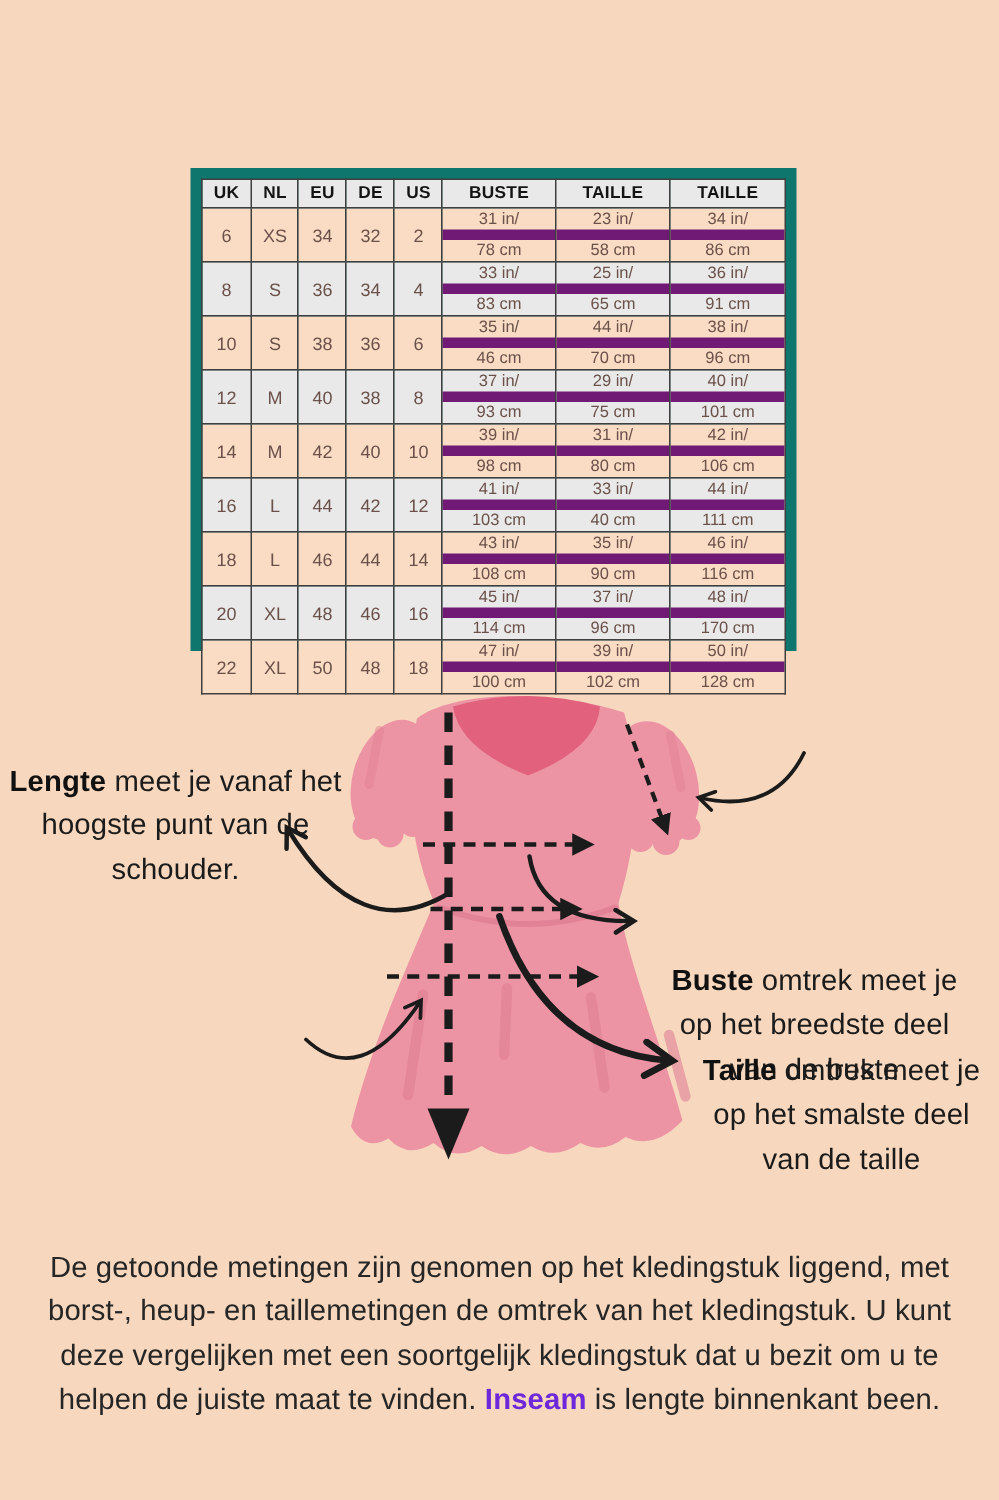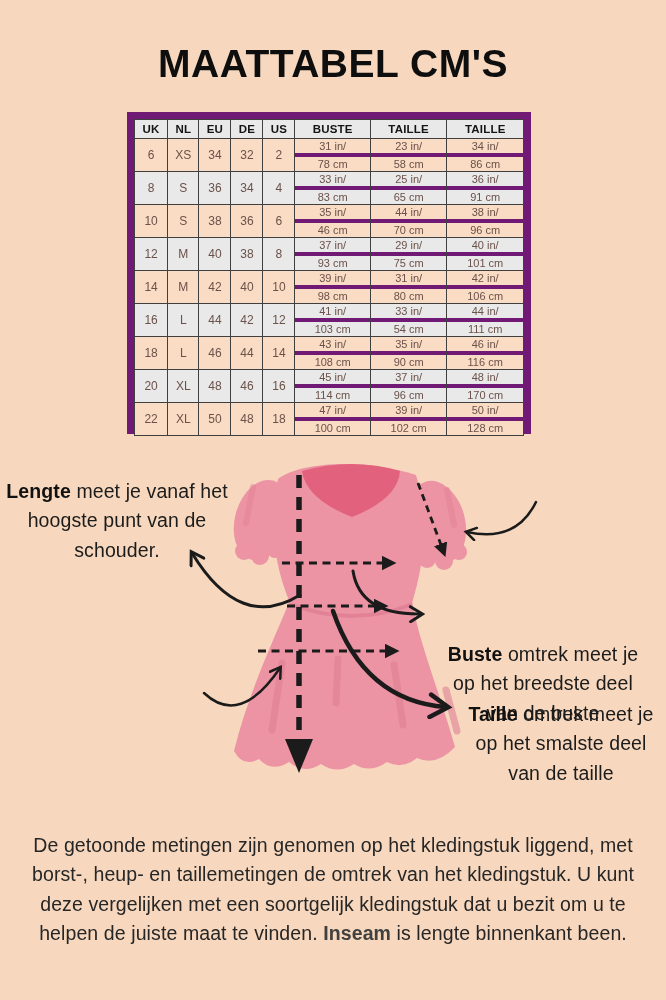--- a/index.html
+++ b/index.html
@@ -5,51 +5,50 @@
   html,body{margin:0;padding:0;}
   body{font-family:"Liberation Sans","DejaVu Sans",sans-serif;}
   #page{position:relative;width:666px;height:1000px;background:#f7d8be;overflow:hidden;}
 
   
   #title{position:absolute;top:42px;left:0;width:666px;text-align:center;
          font-size:39px;font-weight:800;letter-spacing:.5px;color:#0e0e0e;}
 
   
   #table-panel{position:absolute;left:127px;top:112px;width:404px;height:322px;
-               background:#701a75;}
+               background:#0f766e;}
   table.sizes{border-collapse:collapse;margin:7px auto 0 auto;width:390px;
               font-size:12px;color:#6a5149;}
   table.sizes th,table.sizes td{border:1px solid #3f3f3f;text-align:center;padding:0;}
   table.sizes th{height:18px;font-size:11.5px;font-weight:700;color:#141414;
                  background:#e9e9e9;letter-spacing:.2px;}
   table.sizes td.single{height:28px;}
   tr.row-peach{background:#fadcc4;}
   tr.row-grey{background:#e9e9e9;}
   td.dual{padding:0;vertical-align:top;}
   td.dual .in-line,td.dual .cm-line{height:14px;line-height:14px;font-size:11px;}
-  td.dual .in-line{border-bottom:4px solid #701a75;}
+  td.dual .in-line{border-bottom:7px solid #701a75;}
 
   
   .note{position:absolute;text-align:center;font-size:19.5px;line-height:1.5;
         color:#1b1b1b;letter-spacing:.1px;}
   .note b{font-weight:700;color:#111;}
 
   #dress-svg{position:absolute;left:0;top:435px;}
 
   
   #footer-text{position:absolute;left:24px;top:831px;width:618px;text-align:center;
                font-size:19.5px;line-height:1.5;color:#262626;letter-spacing:.1px;}
-  #footer-text b{font-weight:700;color:#404040;}
+  #footer-text b{font-weight:700;color:#6d28d9;}
 </style>
 </head>
 <body>
 
 <div id="page">
 
-  <div id="title">MAATTABEL CM'S</div>
 
   <div id="table-panel">
     <table class="sizes">
       <thead>
         <tr>
             <th>UK</th>
             <th>NL</th>
             <th>EU</th>
             <th>DE</th>
             <th>US</th>
@@ -159,21 +158,21 @@
             <td class="single">L</td>
             <td class="single">44</td>
             <td class="single">42</td>
             <td class="single">12</td>
             <td class="dual">
               <div class="in-line">41 in/</div>
               <div class="cm-line">103 cm</div>
             </td>
             <td class="dual">
               <div class="in-line">33 in/</div>
-              <div class="cm-line">54 cm</div>
+              <div class="cm-line">40 cm</div>
             </td>
             <td class="dual">
               <div class="in-line">44 in/</div>
               <div class="cm-line">111 cm</div>
             </td>
           </tr>
           <tr class="row-peach">
             <td class="single">18</td>
             <td class="single">L</td>
             <td class="single">46</td>
@@ -280,21 +279,21 @@
 
     <g fill="none" stroke="#1b1b1b" stroke-linecap="round">
       <path stroke-width="3" marker-end="url(#barb)" d="M300,160 Q240,197 192,118"></path>
       <path stroke-width="2.5" marker-end="url(#barb)" d="M204,258 Q240,292 280,233"></path>
       <path stroke-width="2.5" marker-end="url(#barb)" d="M536,67 Q516,108 467,97"></path>
       <path stroke-width="3" marker-end="url(#barb)" d="M353,136 Q360,180 421,179"></path>
       <path stroke-width="4.5" marker-end="url(#barb)" d="M333,176 Q364,266 446,272"></path>
     </g>
   </svg>
 
-  <div class="note" style="left:4px;top:477px;width:226px;">
+  <div class="note" style="left:4px;top:507px;width:226px;">
     <b>Lengte</b><span> meet je vanaf het hoogste punt van de schouder.</span>
   </div>
   <div class="note" style="left:437px;top:596px;width:212px;margin-top:44px;">
     <b>Buste</b><span> omtrek meet je op het breedste deel van de buste</span>
   </div>
   <div class="note" style="left:462px;top:700px;width:198px;">
     <b>Taille</b><span> omtrek meet je op het smalste deel van de taille</span>
   </div>
 
   <div id="footer-text">

